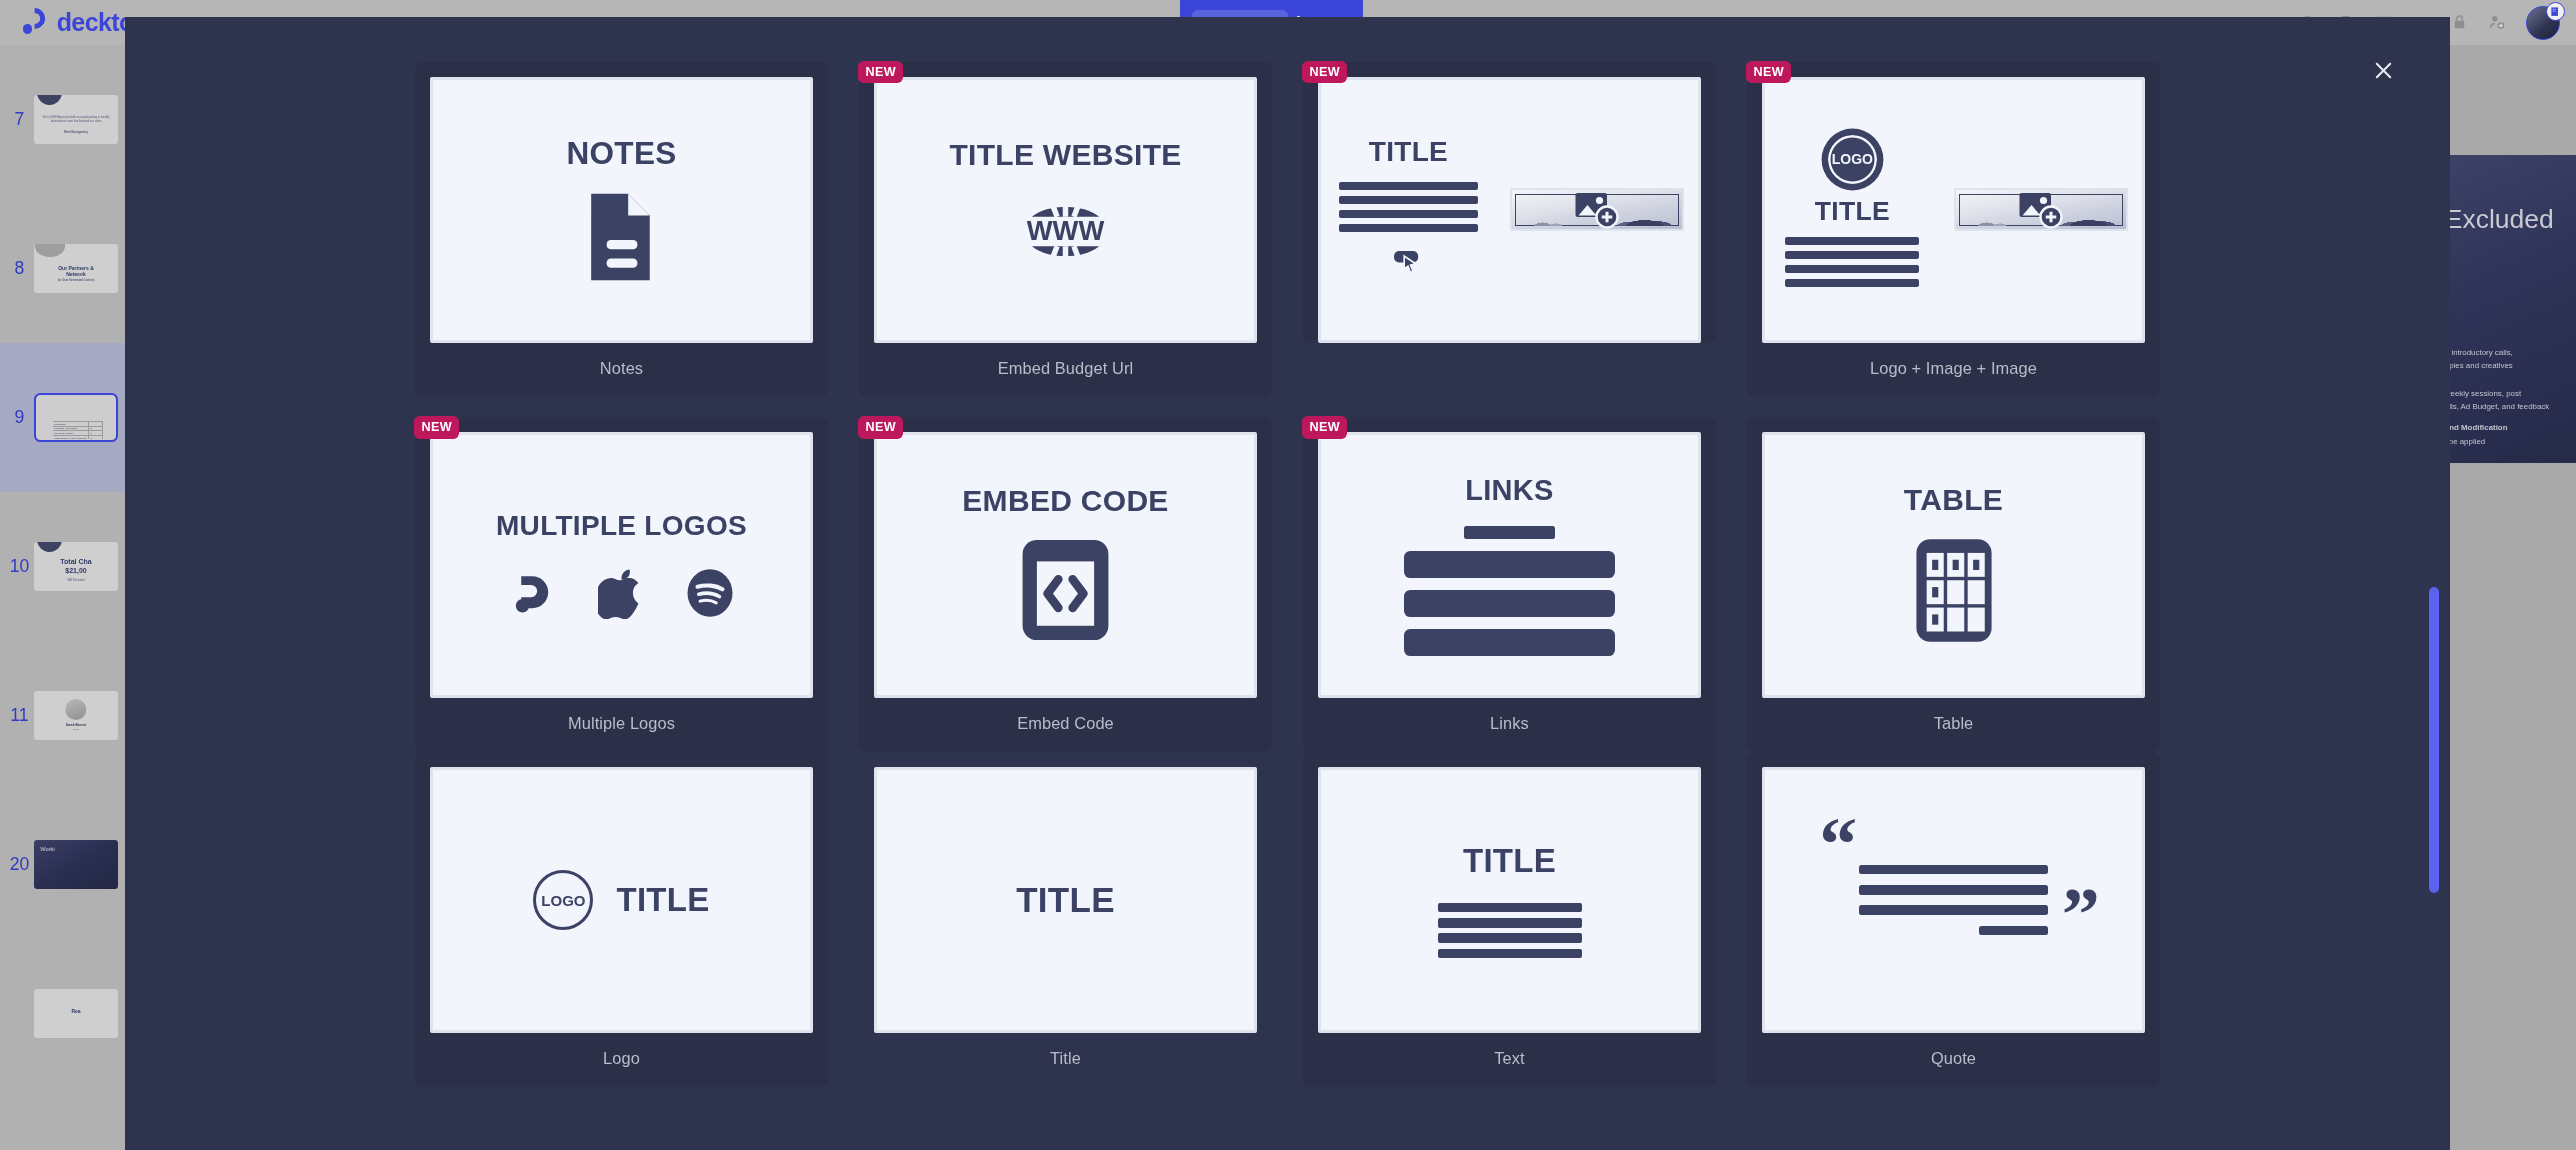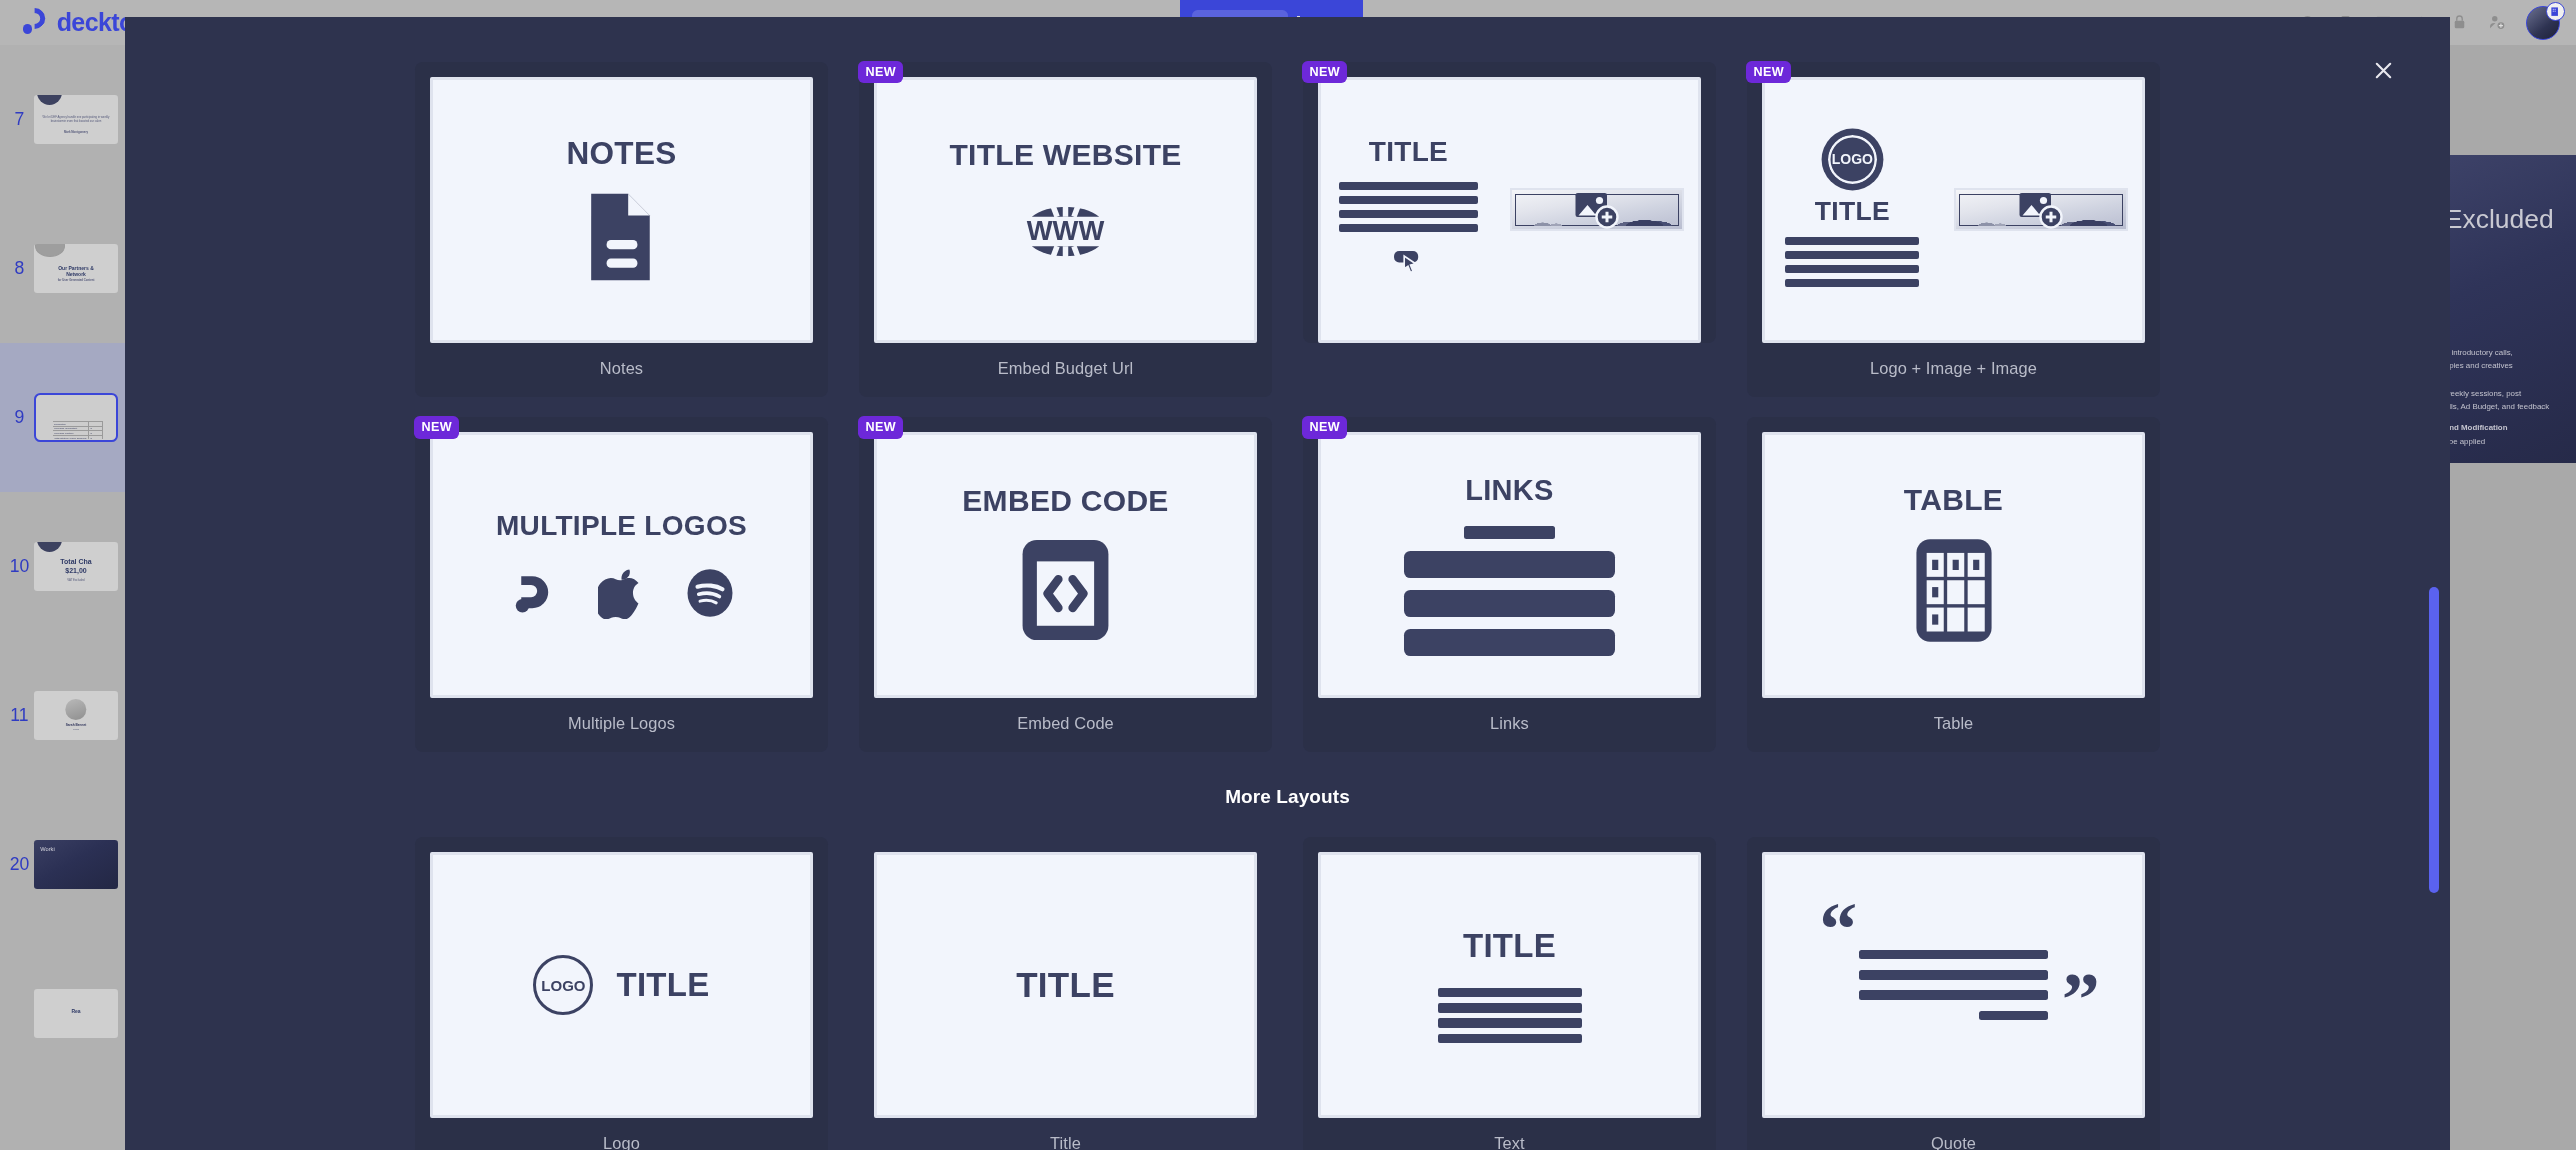--- a/index.html
+++ b/index.html
@@ -134,21 +134,21 @@
     position: relative; overflow: hidden;
     display:flex; align-items:center; justify-content:center; flex-direction:column;
   }
   .card-label {
     text-align: center; font-size: 16.4px; color: #b9bcc9;
     padding: 16.4px 0 19px 0; letter-spacing: 0.1px;
   }
 
   .badge-new {
     position: absolute; left: -1.3px; top: -1.3px; z-index: 5;
-    background: #6d28d9; color: #fff; font-size: 12.6px; font-weight: 700;
+    background: #be185d; color: #fff; font-size: 12.6px; font-weight: 700;
     padding: 4.4px 7.6px; border-radius: 5.7px; letter-spacing: 0.3px;
   }
 
   
   .th-title { font-weight: 800; color: #3c4263; letter-spacing: 0.3px; }
 
   .doc-ico { width: 74px; height: 96px; }
   .globe-ico { width: 101px; height: 101px; }
   .code-ico { width: 93px; height: 112px; }
   .table-ico { width: 82px; height: 113px; }
@@ -564,21 +564,20 @@
                   <rect x="5.6" y="23" width="1.8" height="3" fill="#3c4263"></rect>
                 <rect x="10" y="21" width="5" height="7" fill="#f2f5fc"></rect>
                 <rect x="16" y="21" width="5" height="7" fill="#f2f5fc"></rect>
               </svg>
             </div>
             <div class="card-label">Table</div>
           </div>
         </div>
       </div>
 
-      <div class="section-title">More Layouts</div>
 
       <div class="grid" style="padding-top:0">
 
         <div class="card hl">
           <div class="card-inner">
             <div class="thumb">
               <div style="display:flex;align-items:center;gap:23px">
                 <div class="logo-circle" style="width:60px;height:60px;font-size:15px">LOGO</div>
                 <div class="th-title" style="font-size:33px">TITLE</div>
               </div>

